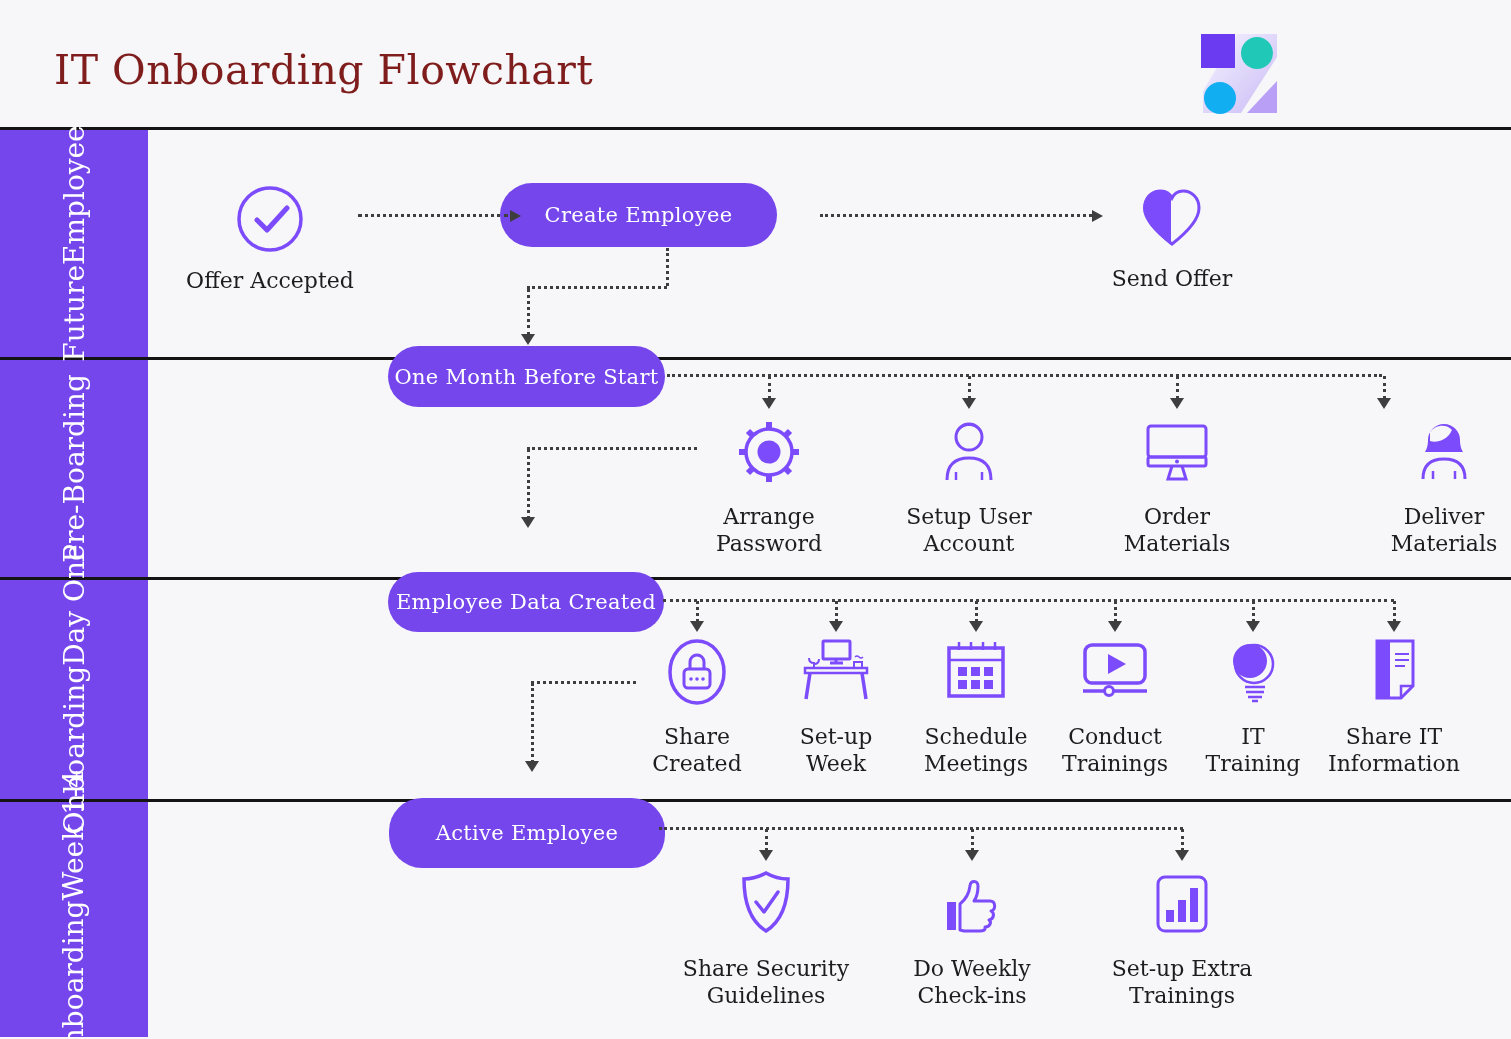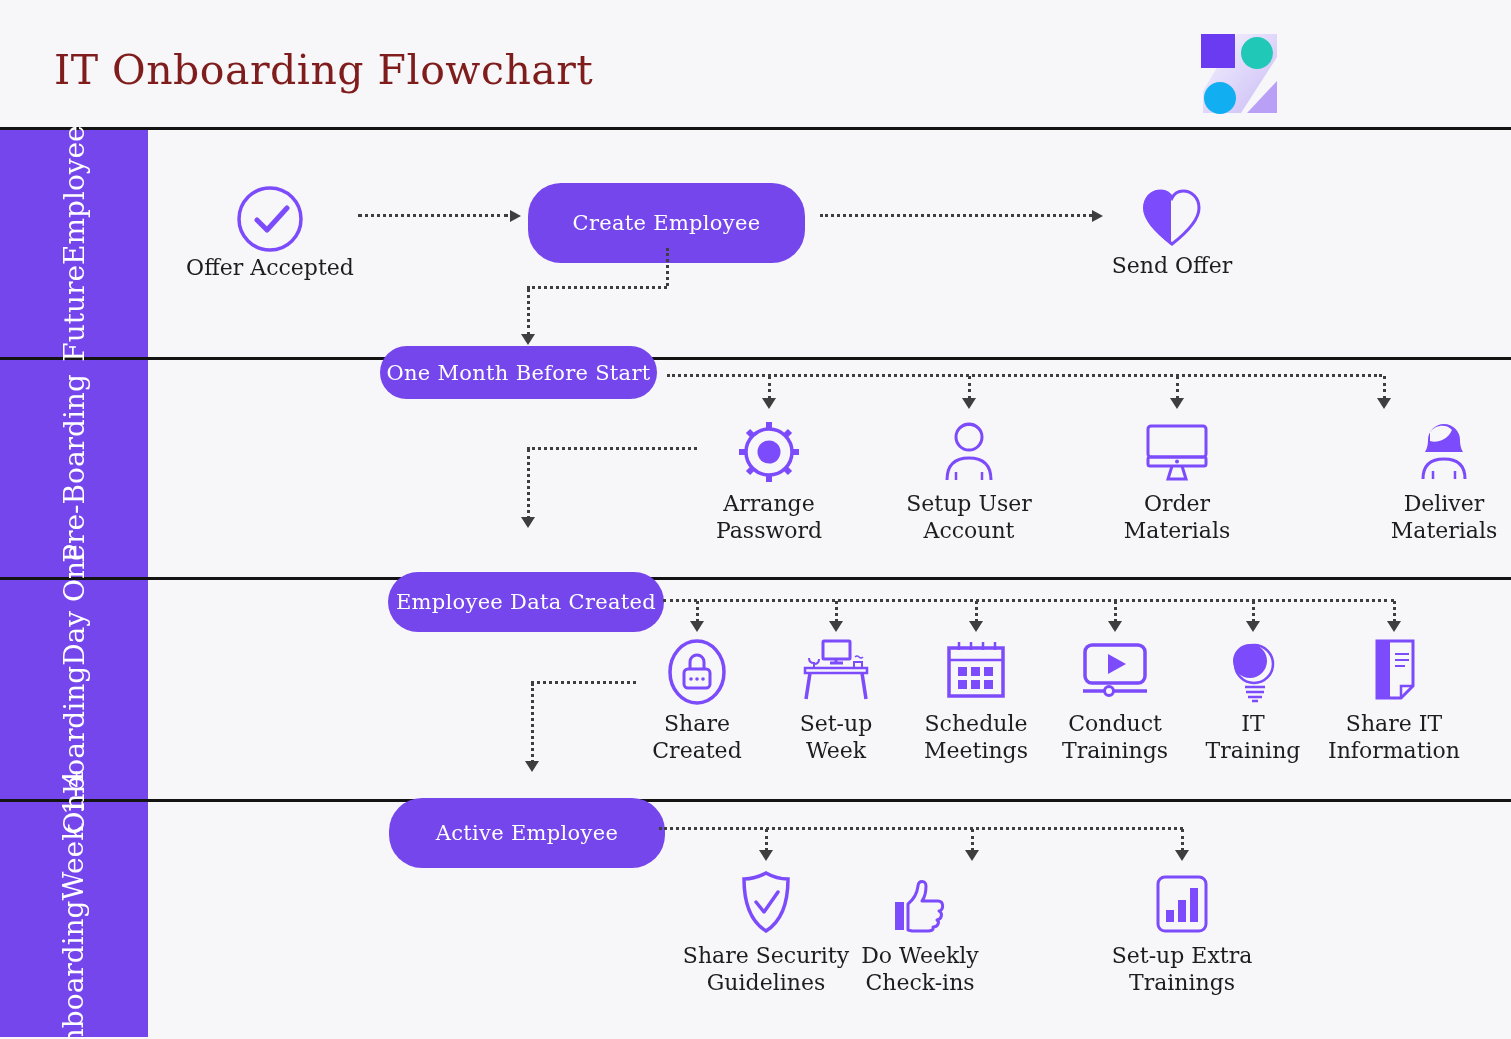--- a/index.html
+++ b/index.html
@@ -21,21 +21,21 @@
         display:flex;align-items:center;justify-content:center;font-size:21px;letter-spacing:.3px;}
   
   .dh{position:absolute;height:0;border-top:3px dotted #3e3e3e;}
   .dv{position:absolute;width:0;border-left:3px dotted #3e3e3e;}
   .ar{position:absolute;width:0;height:0;border-top:6px solid transparent;
       border-bottom:6px solid transparent;border-left:11px solid #3e3e3e;}
   .ad{position:absolute;width:0;height:0;border-left:7px solid transparent;
       border-right:7px solid transparent;border-top:11px solid #3e3e3e;}
   
   .step{position:absolute;display:flex;flex-direction:column;align-items:center;}
-  .lbl{font-size:22px;line-height:27px;text-align:center;color:#1d1d1d;}
+  .lbl{font-size:22px;line-height:27px;text-align:center;color:#1d1d1d;margin-top:13px;}
   .lbl span{display:block;}
   .w200{width:200px}.w180{width:180px}.w150{width:150px}
 </style>
 </head>
 <body>
 
 <div class="canvas">
 
   <div class="title">IT Onboarding Flowchart</div>
   <svg class="logo" width="84" height="86" viewBox="0 0 84 86">
@@ -68,22 +68,22 @@
   <div class="lane-label" style="top:360px;height:217px">
     <div class="rot"><span>Pre-</span><span>Boarding</span></div>
   </div>
   <div class="lane-label" style="top:580px;height:219px">
     <div class="rot"><span>Onboarding</span><span>Day One</span></div>
   </div>
   <div class="lane-label" style="top:802px;height:235px">
     <div class="rot"><span>Onboarding</span><span>Week 1-4</span></div>
   </div>
 
-  <div class="pill" style="left:528px;top:183px;width:277px;height:80px">Create Employee</div>
-  <div class="pill" style="left:380px;top:346px;width:277px;height:53px">One Month Before Start</div>
+  <div class="pill" style="left:500px;top:183px;width:277px;height:64px">Create Employee</div>
+  <div class="pill" style="left:388px;top:346px;width:277px;height:61px">One Month Before Start</div>
   <div class="pill" style="left:388px;top:572px;width:276px;height:60px">Employee Data Created</div>
   <div class="pill" style="left:389px;top:798px;width:276px;height:70px">Active Employee</div>
 
   <div class="dh" style="left:358px;top:214px;width:150px"></div>
   <div class="ar" style="left:510px;top:210px"></div>
   <div class="dh" style="left:820px;top:214px;width:272px"></div>
   <div class="ar" style="left:1092px;top:210px"></div>
   <div class="dv" style="left:666px;top:248px;height:38px"></div>
   <div class="dh" style="left:527px;top:286px;width:140px"></div>
   <div class="dv" style="left:527px;top:288px;height:48px"></div>
@@ -300,21 +300,21 @@
     <svg width="76" height="76" viewBox="0 0 76 76">
       <path d="M38 7 C45 11 53 13 60 13 C60 36 54 55 38 65 C22 55 16 36 16 13 C23 13 31 11 38 7 Z" fill="none" stroke="#7C4BFB" stroke-width="3.5"></path>
       <path d="M28 36 L36 46 L50 26" fill="none" stroke="#7C4BFB" stroke-width="3.5" stroke-linecap="round" stroke-linejoin="round"></path>
     </svg>
     <div class="lbl">
         <span>Share Security</span>
         <span>Guidelines</span>
       </div>
   </div>
 
-  <div class="step w200" style="left:820px;top:866px">
+  <div class="step w200" style="left:872px;top:866px">
     <svg width="76" height="76" viewBox="0 0 76 76">
       <rect x="13" y="36" width="9" height="28" fill="#7C4BFB"></rect>
       <path d="M26 64 L26 38 C31 34 35 28 36 20 C36.5 14 44 14 44 20 C44 26 43 31 40 35 L56 35 C62 35 62 44 57 45 C61 47 60 53 55 54 C58 56 56 61 51 61 C52 64 49 65 46 65 L30 65 Z" fill="none" stroke="#7C4BFB" stroke-width="3" stroke-linejoin="round"></path>
     </svg>
     <div class="lbl">
         <span>Do Weekly</span>
         <span>Check-ins</span>
       </div>
   </div>
 

